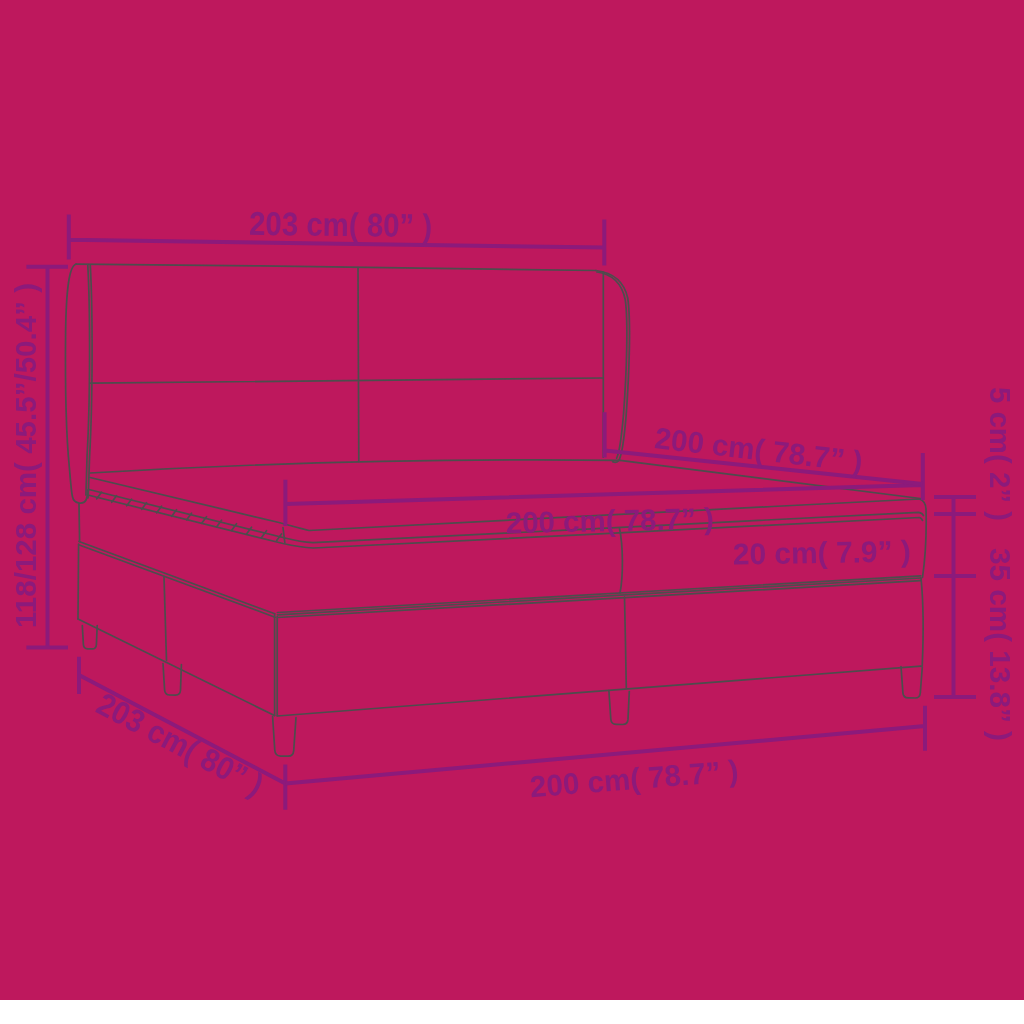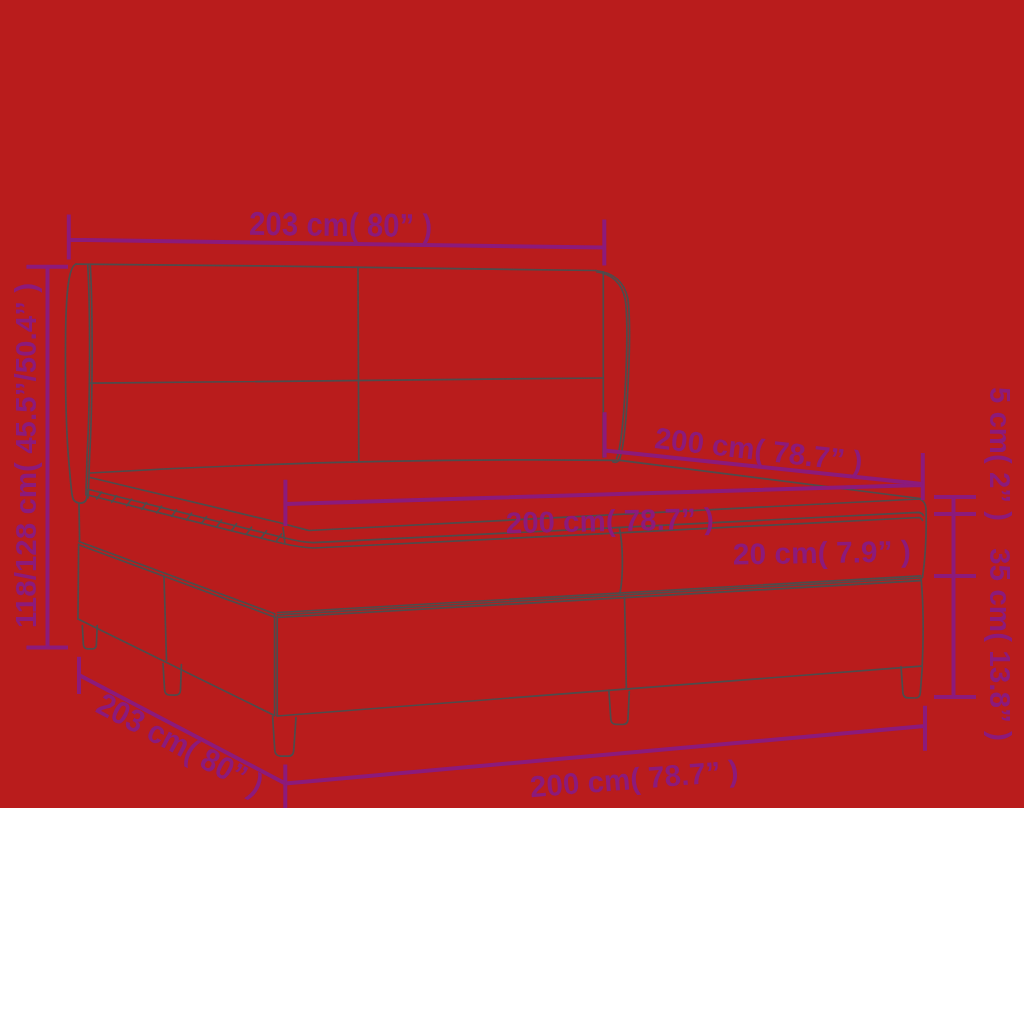--- a/index.html
+++ b/index.html
@@ -1,16 +1,16 @@
 <!DOCTYPE html>
 <html><head>
 <meta charset="utf-8">
 <style>
   html,body{margin:0;padding:0;background:#ffffff;}
-  .wrap{width:1024px;height:808px;position:relative;background:#b91c1c;overflow:hidden;}
+  .wrap{width:1024px;height:1000px;position:relative;background:#be185d;overflow:hidden;}
   text{font-family:"Liberation Sans", sans-serif;font-weight:bold;fill:#8c1a7b;}
 </style>
 </head>
 <body>
 <div class="wrap">
 <svg width="1024" height="1024" viewBox="0 0 1024 1024">
   <g fill="none" stroke="#4d4d4d" stroke-width="1.7" stroke-linecap="round" stroke-linejoin="round">
 
     <path d="M 76,264.2 C 250,265.8 480,267.5 596,270.5"></path>
 

